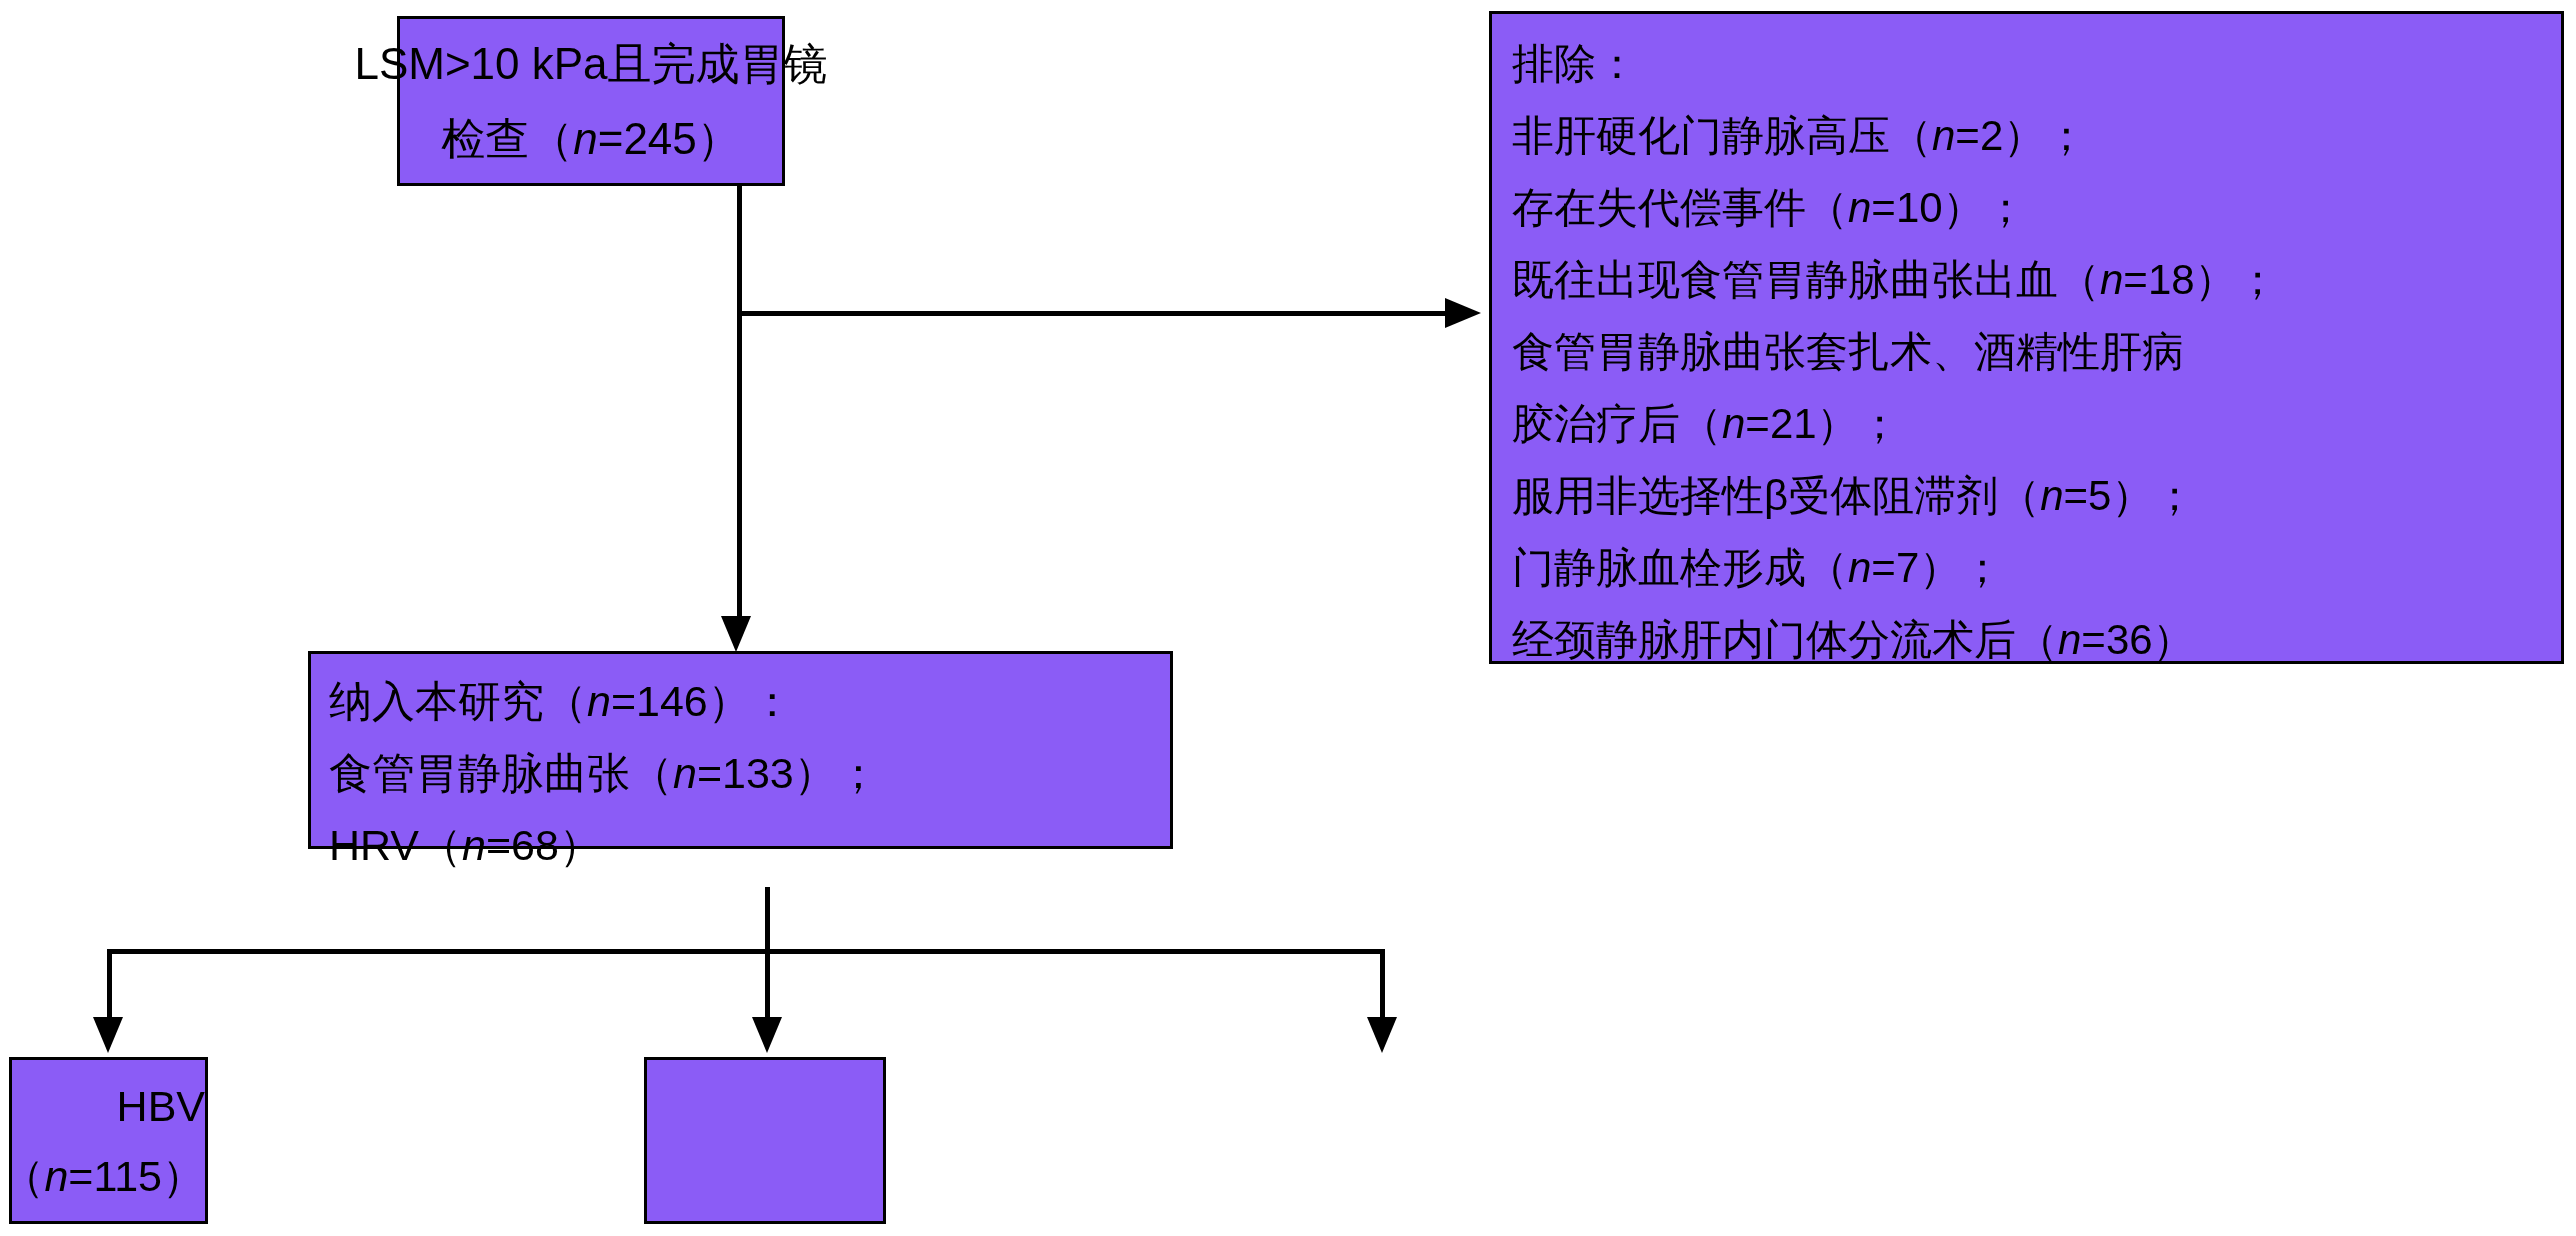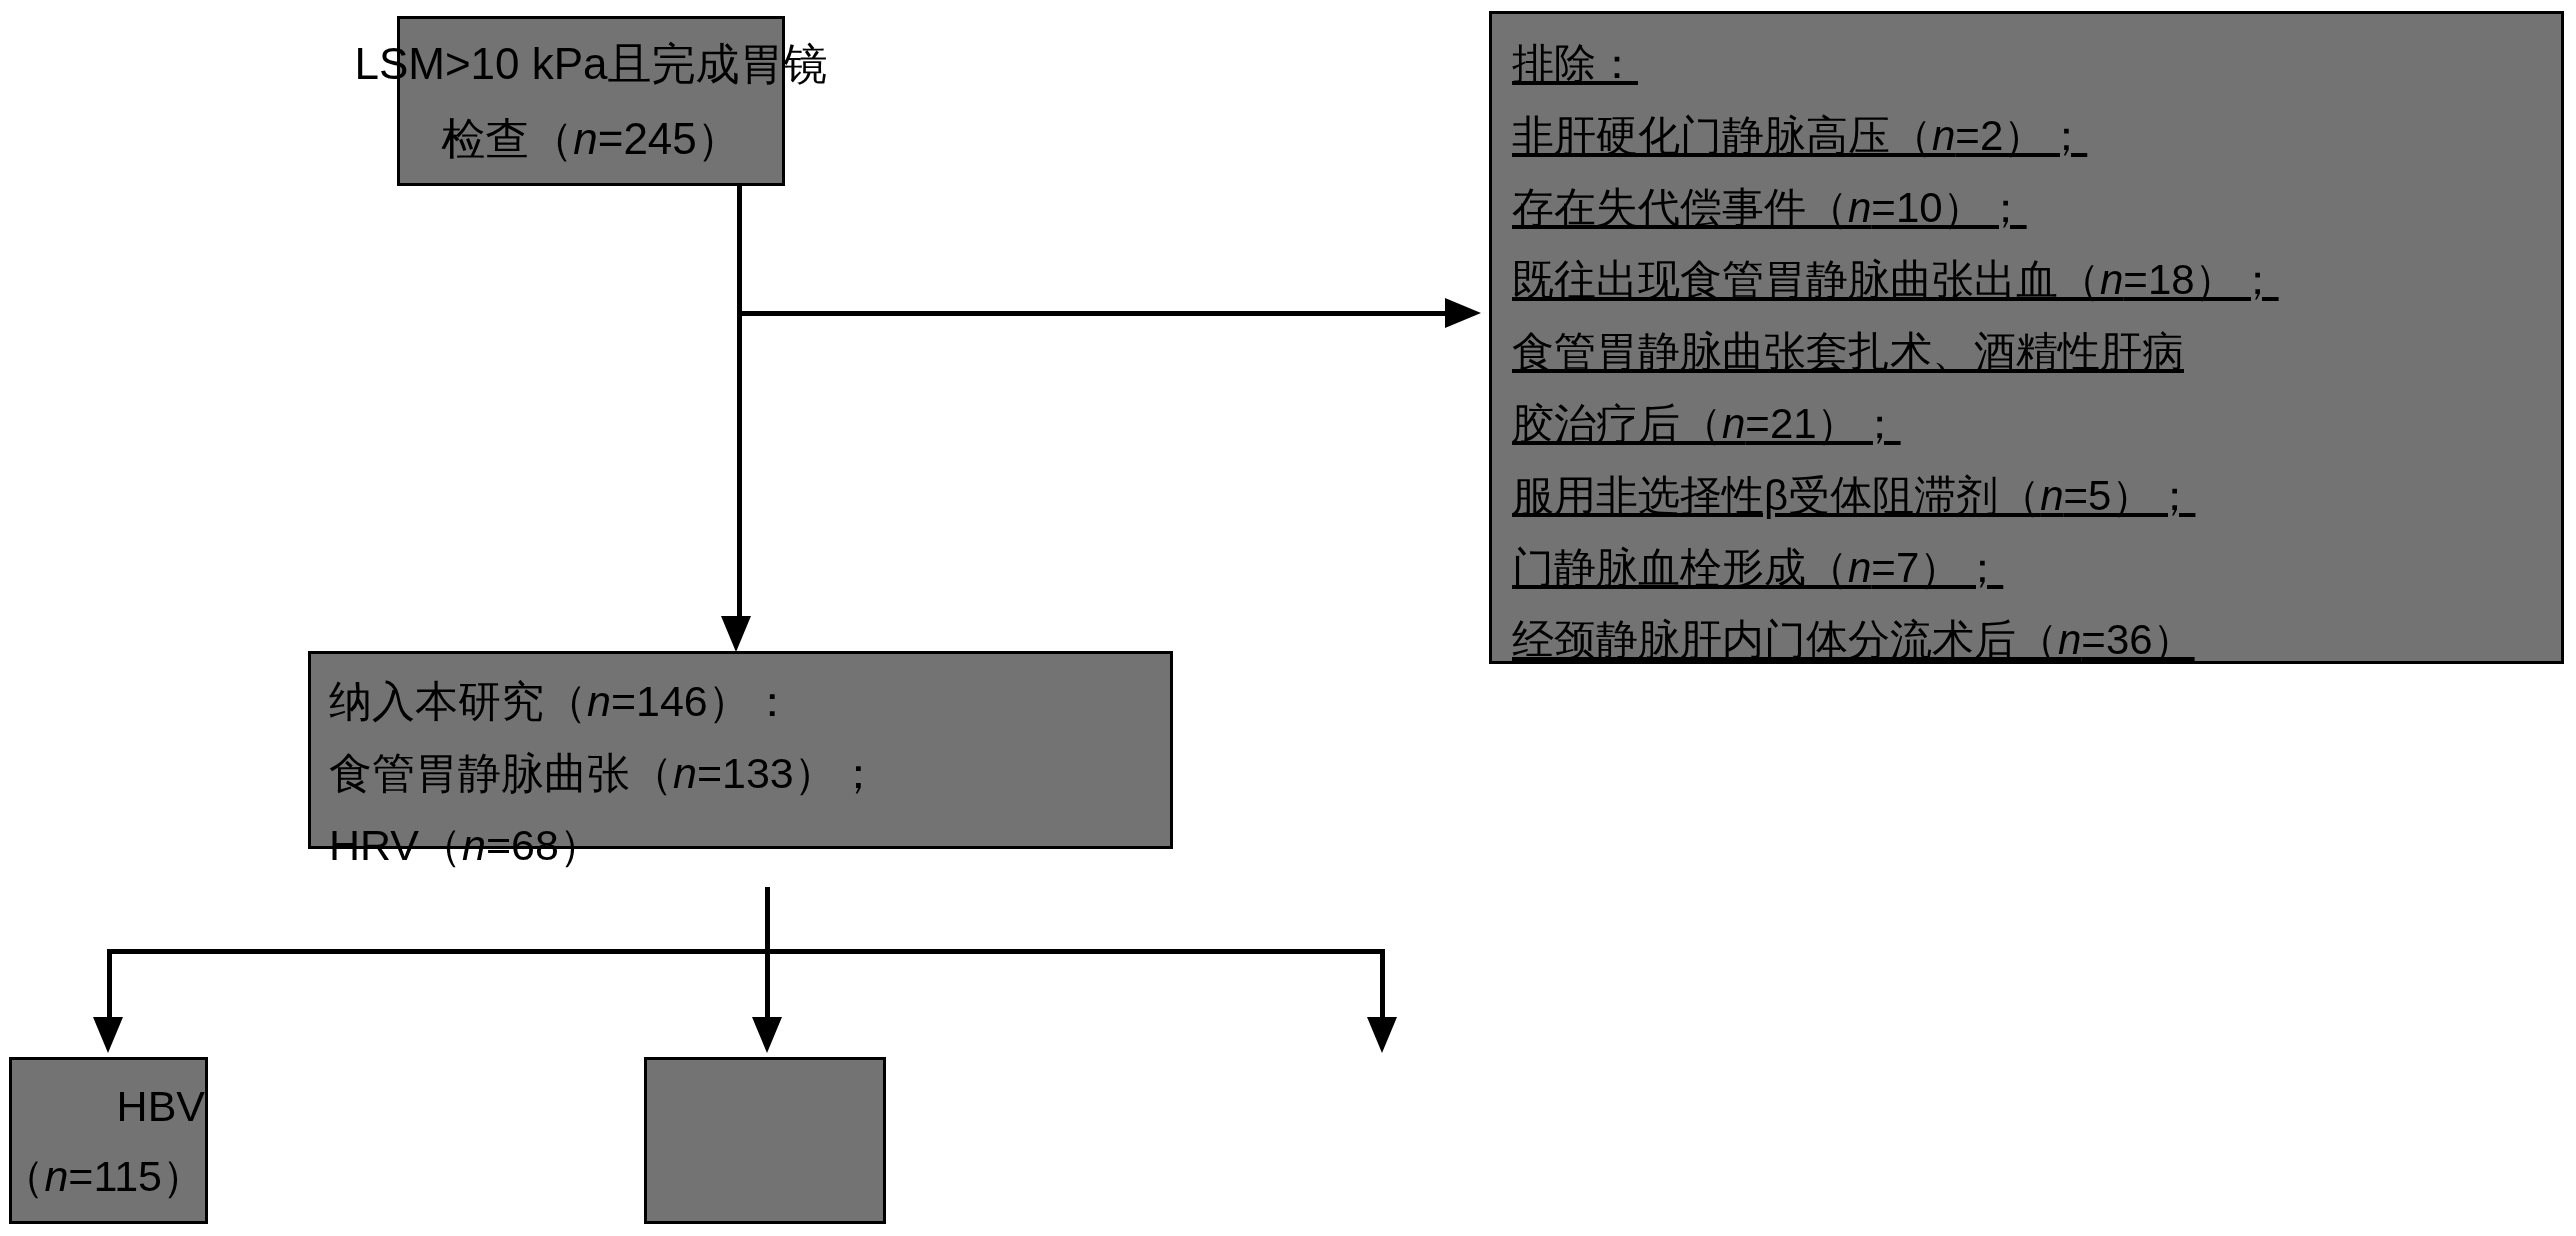--- a/index.html
+++ b/index.html
@@ -16,21 +16,21 @@
     width: 2576px;
     height: 1236px;
     background: #ffffff;
     overflow: hidden;
   }
 
   .box {
     position: absolute;
     box-sizing: border-box;
     border: 3.6px solid #000000;
-    background: #737373;
+    background: #8b5cf6;
     display: flex;
     flex-direction: column;
     justify-content: center;
   }
 
   .box .line {
     white-space: nowrap;
     font-weight: 400;
     color: #000000;
   }
@@ -54,21 +54,20 @@
   }
 
   
   #box-exclusion {
     left: 1489px;
     top: 10.8px;
     width: 1075px;
     height: 653px;
     justify-content: flex-start;
     padding: 14.4px 0 0 20px;
-    text-decoration: underline;
   }
   #box-exclusion .line {
     font-size: 42px;
     line-height: 72px;
     text-align: left;
   }
 
   
   #box-included {
     left: 308px;

